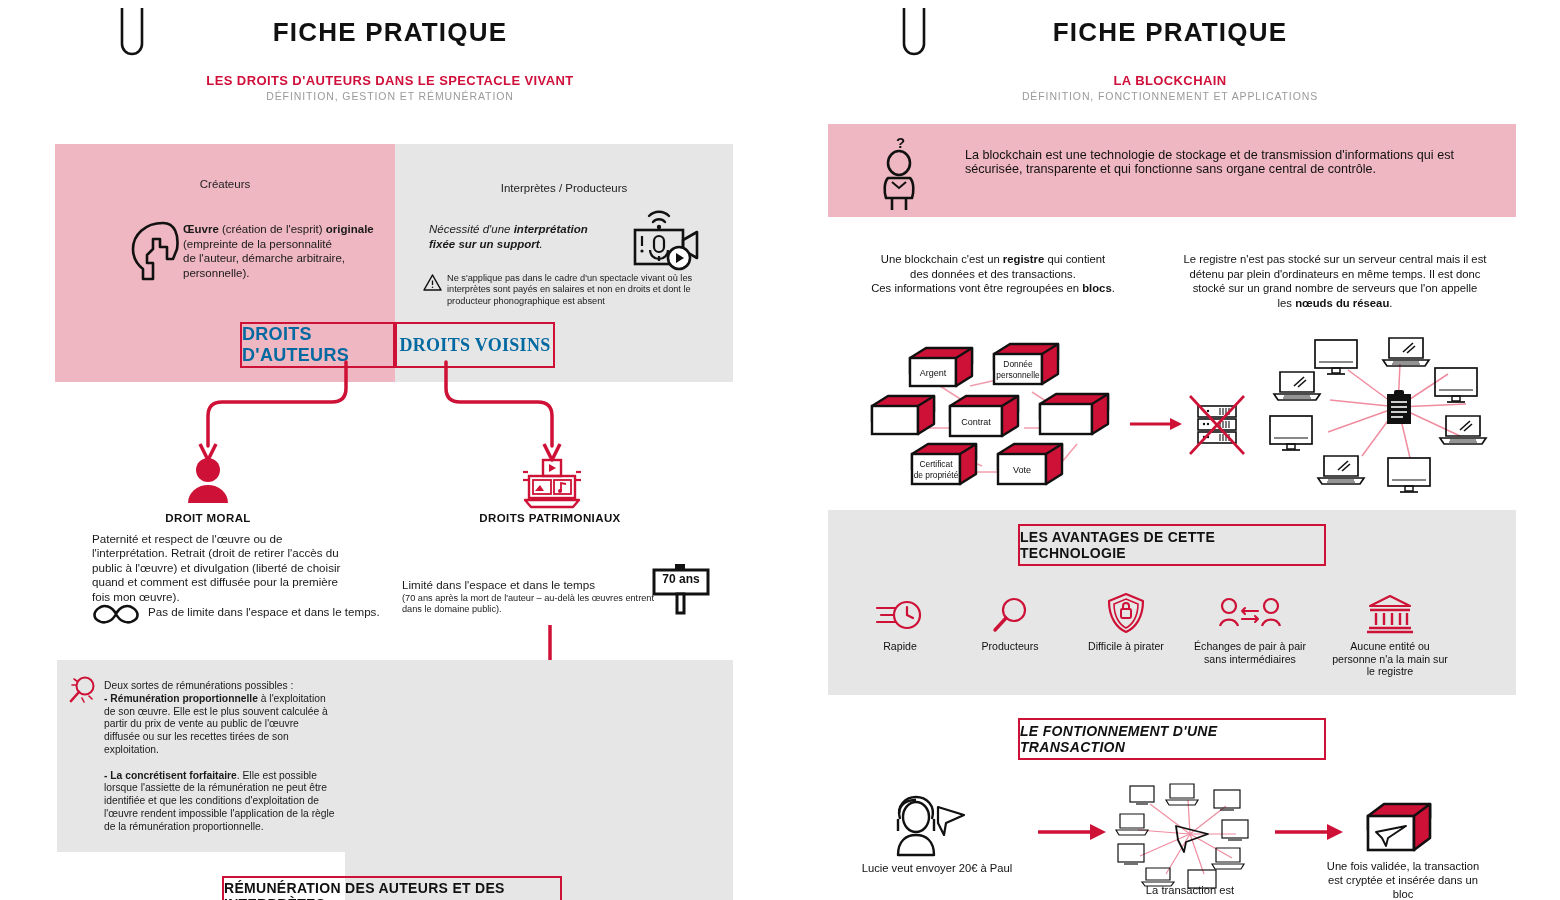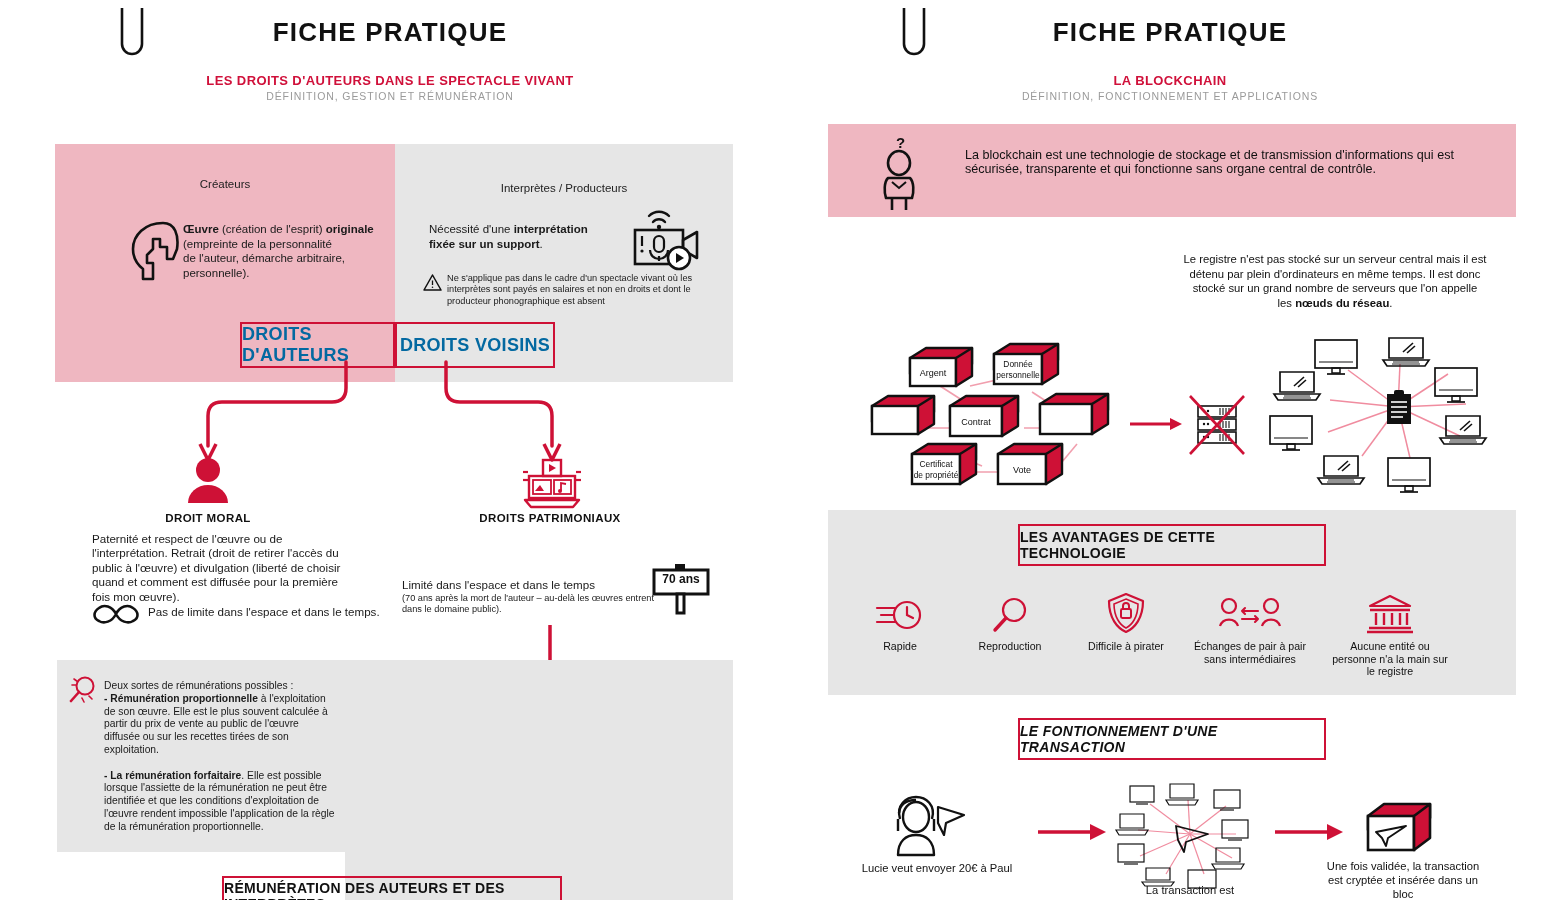--- a/index.html
+++ b/index.html
@@ -104,21 +104,21 @@
       <div style="position:absolute; left:72px; top:75px;">
         <svg width="58" height="64" viewBox="0 0 58 64">
           <path d="M36 4 C18 4 6 16 6 30 C6 40 11 46 16 50 L16 60 L26 60 L26 44 L20 44 L20 36 L26 30 L26 20 L33 20 L33 28 L40 28 L40 40 L46 40 L50 30 C52 16 48 4 36 4 Z" fill="none" stroke="#111" stroke-width="2.6" stroke-linejoin="round"></path>
         </svg>
       </div>
       <div class="body-txt" style="left:128px; top:78px; width:200px;">
         <span><b>Œuvre</b> (création de l'esprit) <b>originale</b><br>(empreinte de la personnalité<br>de l'auteur, démarche arbitraire,<br>personnelle).</span>
       </div>
 
       <div class="col-head" style="left:340px; top:38px; width:338px;">Interprètes / Producteurs</div>
-      <div class="body-txt" style="left:374px; top:78px; width:190px;">
+      <div class="body-txt" style="left:374px; top:78px; width:190px;font-style:italic;">
         <span>Nécessité d'une <b>interprétation</b><br><b>fixée sur un support</b>.</span>
       </div>
       <div style="position:absolute; left:570px; top:62px;">
         <svg width="76" height="66" viewBox="0 0 76 66">
           <path d="M24 10 A14 14 0 0 1 44 10" fill="none" stroke="#111" stroke-width="2.4" stroke-linecap="round"></path>
           <path d="M28 16 A8 8 0 0 1 40 16" fill="none" stroke="#111" stroke-width="2.4" stroke-linecap="round"></path>
           <circle cx="34" cy="21" r="2.2" fill="#111"></circle>
           <rect x="10" y="24" width="48" height="34" fill="none" stroke="#111" stroke-width="2.6"></rect>
           <path d="M58 34 L72 26 L72 52 L58 44 Z" fill="none" stroke="#111" stroke-width="2.6" stroke-linejoin="round"></path>
           <rect x="29" y="30" width="10" height="16" rx="5" fill="none" stroke="#111" stroke-width="2.2"></rect>
@@ -134,21 +134,21 @@
         <svg width="19" height="17" viewBox="0 0 19 17">
           <path d="M9.5 1 L18 16 L1 16 Z" fill="none" stroke="#111" stroke-width="1.5" stroke-linejoin="round"></path>
           <line x1="9.5" y1="6.5" x2="9.5" y2="11" stroke="#111" stroke-width="1.3"></line>
           <circle cx="9.5" cy="13.3" r="0.8" fill="#111"></circle>
         </svg>
       </div>
       <div class="small-txt" style="left:392px; top:129px; width:262px;">Ne s'applique pas dans le cadre d'un spectacle vivant où les interprètes sont payés en salaires et non en droits et dont le producteur phonographique est absent</div>
     </div>
 
     <div class="tag-box" style="left:240px; top:322px; width:155px; height:46px;">DROITS D'AUTEURS</div>
-    <div class="tag-box" style="left:395px; top:322px; width:160px; height:46px;">DROITS VOISINS</div>
+    <div class="tag-box" style="left:395px; top:322px; width:160px; height:46px;font-family:Liberation Serif, serif;">DROITS VOISINS</div>
 
     <svg style="position:absolute; left:150px; top:360px;" width="460" height="110">
       <path d="M196 2 L196 28 Q196 42 182 42 L72 42 Q58 42 58 56 L58 86" fill="none" stroke="#CE1136" stroke-width="3.5" stroke-linecap="round"></path>
       <path d="M50 84 L58 100 L66 84" fill="none" stroke="#CE1136" stroke-width="3.5" stroke-linejoin="round"></path>
       <path d="M296 2 L296 28 Q296 42 310 42 L388 42 Q402 42 402 56 L402 86" fill="none" stroke="#CE1136" stroke-width="3.5" stroke-linecap="round"></path>
       <path d="M394 84 L402 100 L410 84" fill="none" stroke="#CE1136" stroke-width="3.5" stroke-linejoin="round"></path>
     </svg>
 
     <div style="position:absolute; left:186px; top:457px;">
       <svg width="44" height="48" viewBox="0 0 44 48">
@@ -208,21 +208,21 @@
         <line x1="8" y1="6" x2="11.5" y2="8.5" stroke="#CE1136" stroke-width="1.6" stroke-linecap="round"></line>
         <line x1="6" y1="12" x2="10" y2="12" stroke="#CE1136" stroke-width="1.6" stroke-linecap="round"></line>
         <line x1="16" y1="25" x2="18" y2="29" stroke="#CE1136" stroke-width="1.6" stroke-linecap="round"></line>
         <line x1="23" y1="23" x2="26" y2="26" stroke="#CE1136" stroke-width="1.6" stroke-linecap="round"></line>
       </svg>
     </div>
     <div class="small-txt" style="left:104px; top:680px; width:232px; font-size:10.3px; line-height:12.8px;">
       <span>Deux sortes de rémunérations possibles :</span><br>
       <b>- Rémunération proportionnelle</b><span> à l'exploitation de son œuvre. Elle est le plus souvent calculée à partir du prix de vente au public de l'œuvre diffusée ou sur les recettes tirées de son exploitation.</span>
       <br><br>
-      <b>- La rémunération forfaitaire</b><span>. Elle est possible lorsque l'assiette de la rémunération ne peut être identifiée et que les conditions d'exploitation de l'œuvre rendent impossible l'application de la règle de la rémunération proportionnelle.</span>
+      <b>- La concrétisent forfaitaire</b><span>. Elle est possible lorsque l'assiette de la rémunération ne peut être identifiée et que les conditions d'exploitation de l'œuvre rendent impossible l'application de la règle de la rémunération proportionnelle.</span>
     </div>
 
     <div style="position:absolute; left:408px; top:711px;">
       <svg width="44" height="52" viewBox="0 0 44 52">
         <path d="M4 3 L38 3 L38 45 L16 45 L4 34 Z" fill="none" stroke="#111" stroke-width="2.4" stroke-linejoin="round"></path>
         <line x1="9" y1="13" x2="33" y2="13" stroke="#111" stroke-width="2"></line>
         <line x1="9" y1="20" x2="33" y2="20" stroke="#111" stroke-width="2"></line>
         <line x1="9" y1="27" x2="33" y2="27" stroke="#111" stroke-width="2"></line>
         <line x1="9" y1="7.5" x2="15" y2="7.5" stroke="#111" stroke-width="1.6" stroke-dasharray="2 2"></line>
         <path d="M13 38 Q20 33 27 38 Q31 40 34 37" fill="none" stroke="#111" stroke-width="1.8"></path>
@@ -260,20 +260,23 @@
         <text x="18" y="14" font-family="Liberation Sans, sans-serif" font-size="15" font-weight="bold" fill="#111">?</text>
         <ellipse cx="21" cy="29" rx="11" ry="12" fill="none" stroke="#111" stroke-width="2.6"></ellipse>
         <path d="M10 44 C6 48 6 58 8 64 L34 64 C36 58 36 48 32 44 Z" fill="none" stroke="#111" stroke-width="2.6" stroke-linejoin="round"></path>
         <path d="M14 48 L21 54 L28 48" fill="none" stroke="#111" stroke-width="2"></path>
         <line x1="14" y1="64" x2="14" y2="76" stroke="#111" stroke-width="2.6"></line>
         <line x1="28" y1="64" x2="28" y2="76" stroke="#111" stroke-width="2.6"></line>
       </svg>
     </div>
     <div class="pink-band-txt" style="left:185px; top:148px; width:530px;">La blockchain est une technologie de stockage et de transmission d'informations qui est sécurisée, transparente et qui fonctionne sans organe central de contrôle.</div>
 
+    <div class="intro-col" style="left:58px; top:252px; width:310px;">
+      <span>Une blockchain c'est un <b>registre</b> qui contient<br>des données et des transactions.<br>Ces informations vont être regroupées en <b>blocs</b>.</span>
+    </div>
     <div class="intro-col" style="left:380px; top:252px; width:350px;">
       <span>Le registre n'est pas stocké sur un serveur central mais il est<br>détenu par plein d'ordinateurs en même temps. Il est donc<br>stocké sur un grand nombre de serveurs que l'on appelle<br>les <b>nœuds du réseau</b>.</span>
     </div>
 
     <svg style="position:absolute; left:92px; top:336px;" width="370" height="160">
       <g stroke="#F19FAE" stroke-width="1.6">
         <line x1="68" y1="50" x2="118" y2="82"></line>
         <line x1="98" y1="50" x2="160" y2="36"></line>
         <line x1="160" y1="56" x2="200" y2="82"></line>
         <line x1="38" y1="92" x2="105" y2="92"></line>
@@ -469,21 +472,21 @@
         <line x1="2" y1="26" x2="20" y2="26" stroke="#CE1136" stroke-width="2.2" stroke-linecap="round"></line>
       </svg>
       <div class="adv-label">Rapide</div>
     </div>
 
     <div class="adv-item" style="left:170px; top:596px;">
       <svg width="42" height="38" viewBox="0 0 42 38" style="margin:0 auto;">
         <circle cx="25" cy="14" r="11" fill="none" stroke="#CE1136" stroke-width="2.2"></circle>
         <line x1="17" y1="22" x2="6" y2="34" stroke="#CE1136" stroke-width="3.4" stroke-linecap="round"></line>
       </svg>
-      <div class="adv-label">Reproduction</div>
+      <div class="adv-label">Producteurs</div>
     </div>
 
     <div class="adv-item" style="left:286px; top:592px;">
       <svg width="40" height="42" viewBox="0 0 40 42" style="margin:0 auto;">
         <path d="M20 2 L37 9 C37 26 29 36 20 40 C11 36 3 26 3 9 Z" fill="none" stroke="#CE1136" stroke-width="2.2" stroke-linejoin="round"></path>
         <path d="M20 7 L32 12 C32 25 26 33 20 36 C14 33 8 25 8 12 Z" fill="none" stroke="#CE1136" stroke-width="1.6"></path>
         <rect x="15" y="17" width="10" height="9" rx="1.4" fill="none" stroke="#CE1136" stroke-width="2"></rect>
         <path d="M17 17 L17 14 A3 3 0 0 1 23 14 L23 17" fill="none" stroke="#CE1136" stroke-width="2"></path>
       </svg>
       <div class="adv-label">Difficile à pirater</div>

